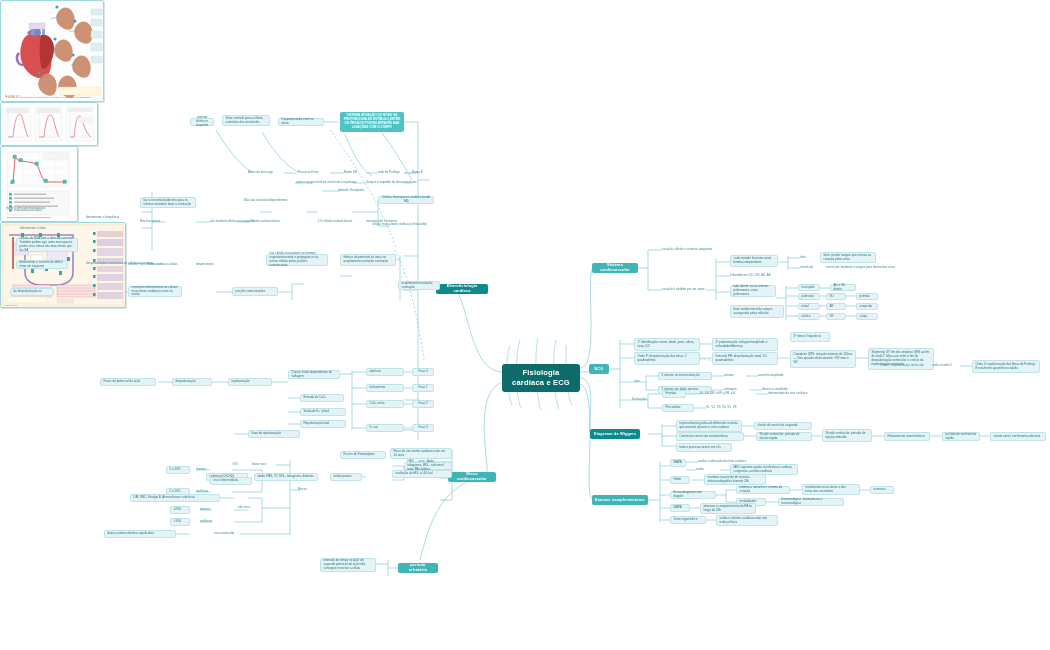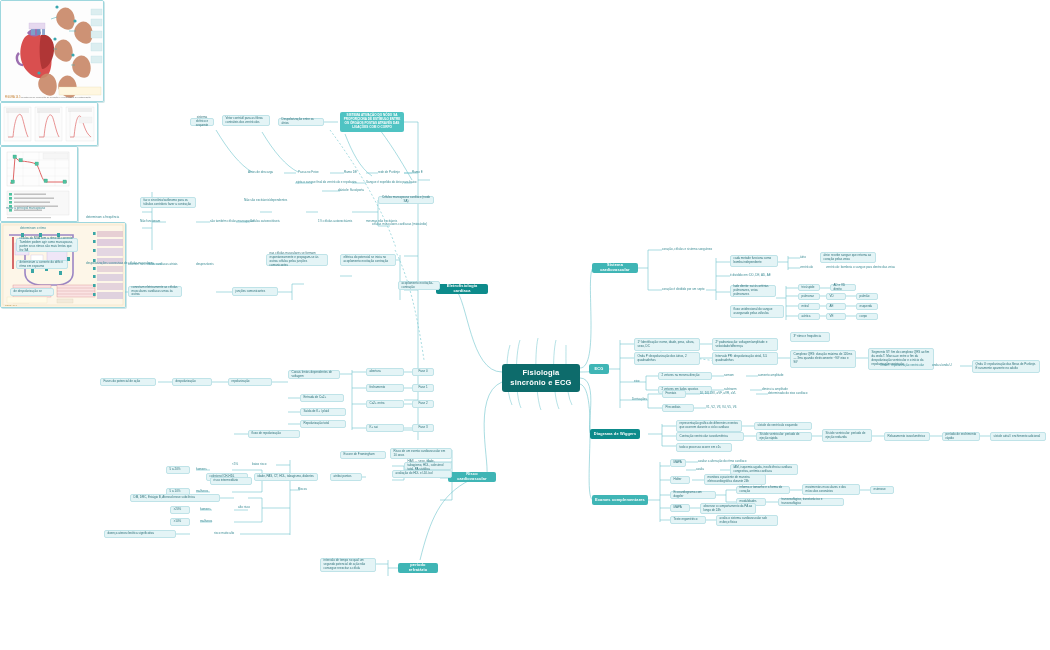--- a/index.html
+++ b/index.html
@@ -495,21 +495,21 @@
             <rect x="92" y="61" width="2.6" height="3"></rect>
               <rect x="92" y="70" width="2.6" height="3"></rect>
           </g>
         </g>
         <rect x="6" y="74" width="40" height="6" fill="#fffbe8" stroke="#e8dcb8" stroke-width=".3"></rect>
         <text x="4" y="83" font-size="2" fill="#b08b3a" font-family="Liberation Sans">FIGURA 14.6</text>
       </svg>
     </div>
   </div>
 
-  <div class="node root" style="left:502px;top:364px;width:78px;height:28px;">Fisiologia sincrônio e ECG</div>
+  <div class="node root" style="left:502px;top:364px;width:78px;height:28px;">Fisiologia cardíaca e ECG</div>
 
   <div class="node l1 dark" style="left:436px;top:284px;width:52px;height:10px;">Eletrofisiologia cardíaca</div>
 
   <div class="node l1" style="left:448px;top:472px;width:48px;height:10px;">Risco cardiovascular</div>
 
   <div class="node l1" style="left:592px;top:263px;width:46px;height:10px;">Sistema cardiovascular</div>
 
   <div class="node l1" style="left:589px;top:364px;width:20px;height:10px;">ECG</div>
 
   <div class="node l1 dark" style="left:590px;top:429px;width:50px;height:10px;">Diagrama de Wiggers</div>

